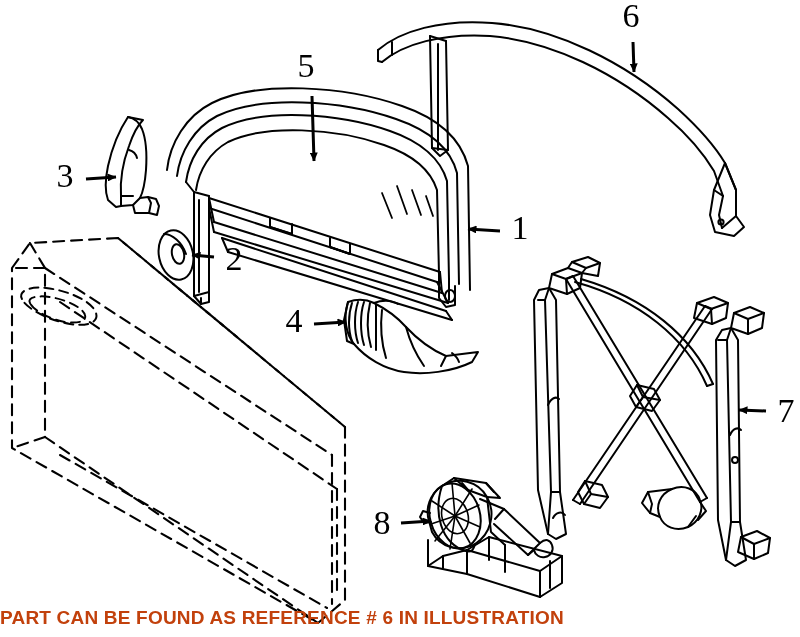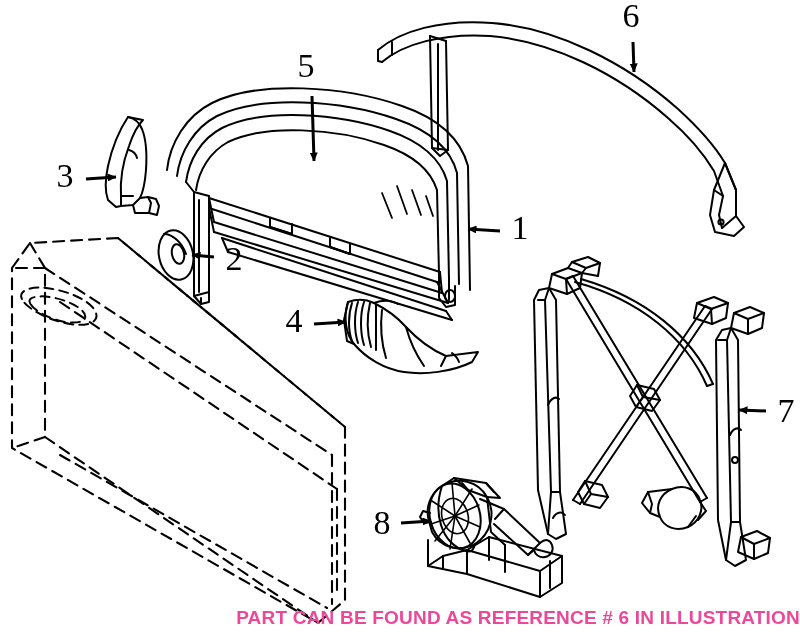--- a/index.html
+++ b/index.html
@@ -30,26 +30,26 @@
     font-weight: 400;
     fill: #000000;
     text-anchor: middle;
     dominant-baseline: middle;
   }
   .footer-note {
     position: absolute;
     left: 0;
     right: 0;
     bottom: 8px;
-    text-align: right;
+    text-align: left;
     font-family: "Liberation Sans Narrow", "Liberation Sans", sans-serif;
     font-size: 19px;
     font-weight: bold;
     letter-spacing: 0.2px;
-    color: #ec4899;
+    color: #c2410c;
     white-space: nowrap;
   }
 </style>
 </head>
 <body>
 
 <div id="diagram-root">
 
   <svg id="parts-svg" viewBox="0 0 800 637" xmlns="http://www.w3.org/2000/svg">
 

